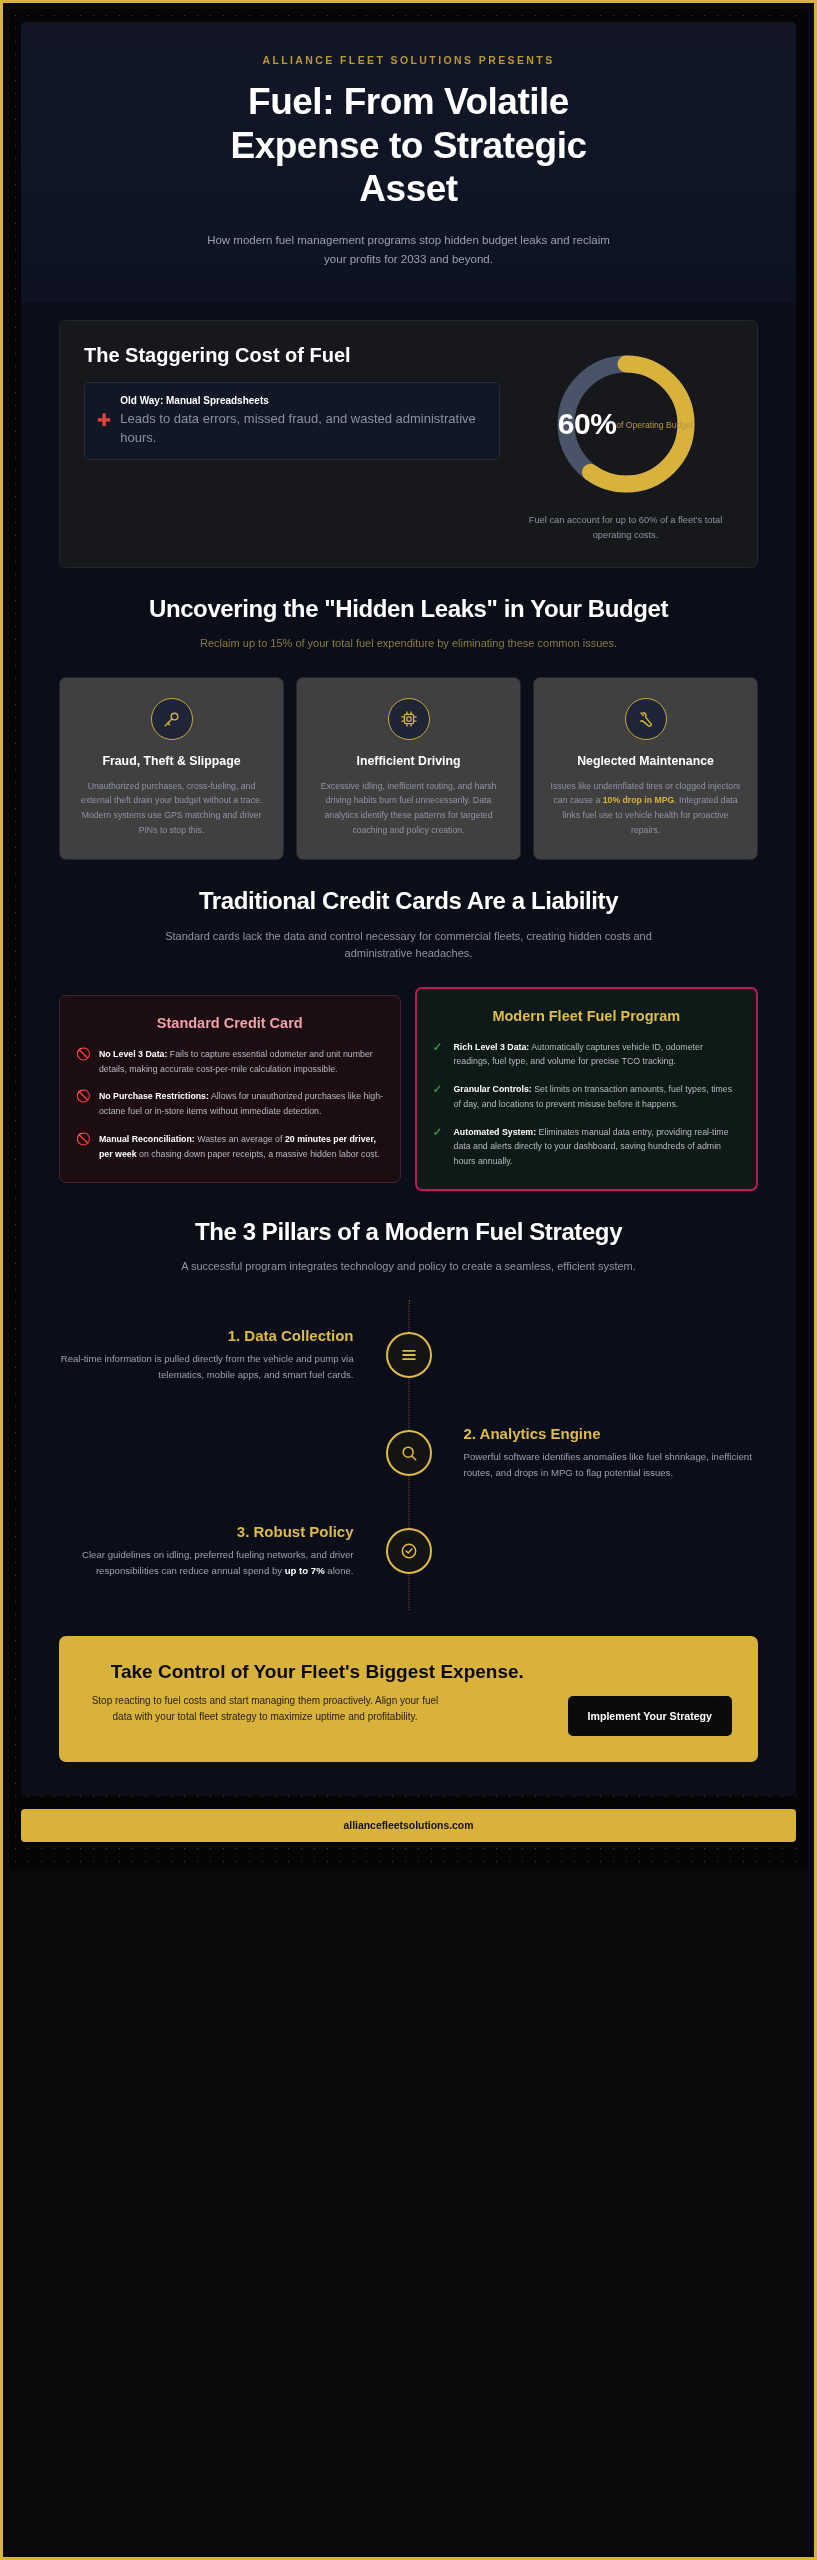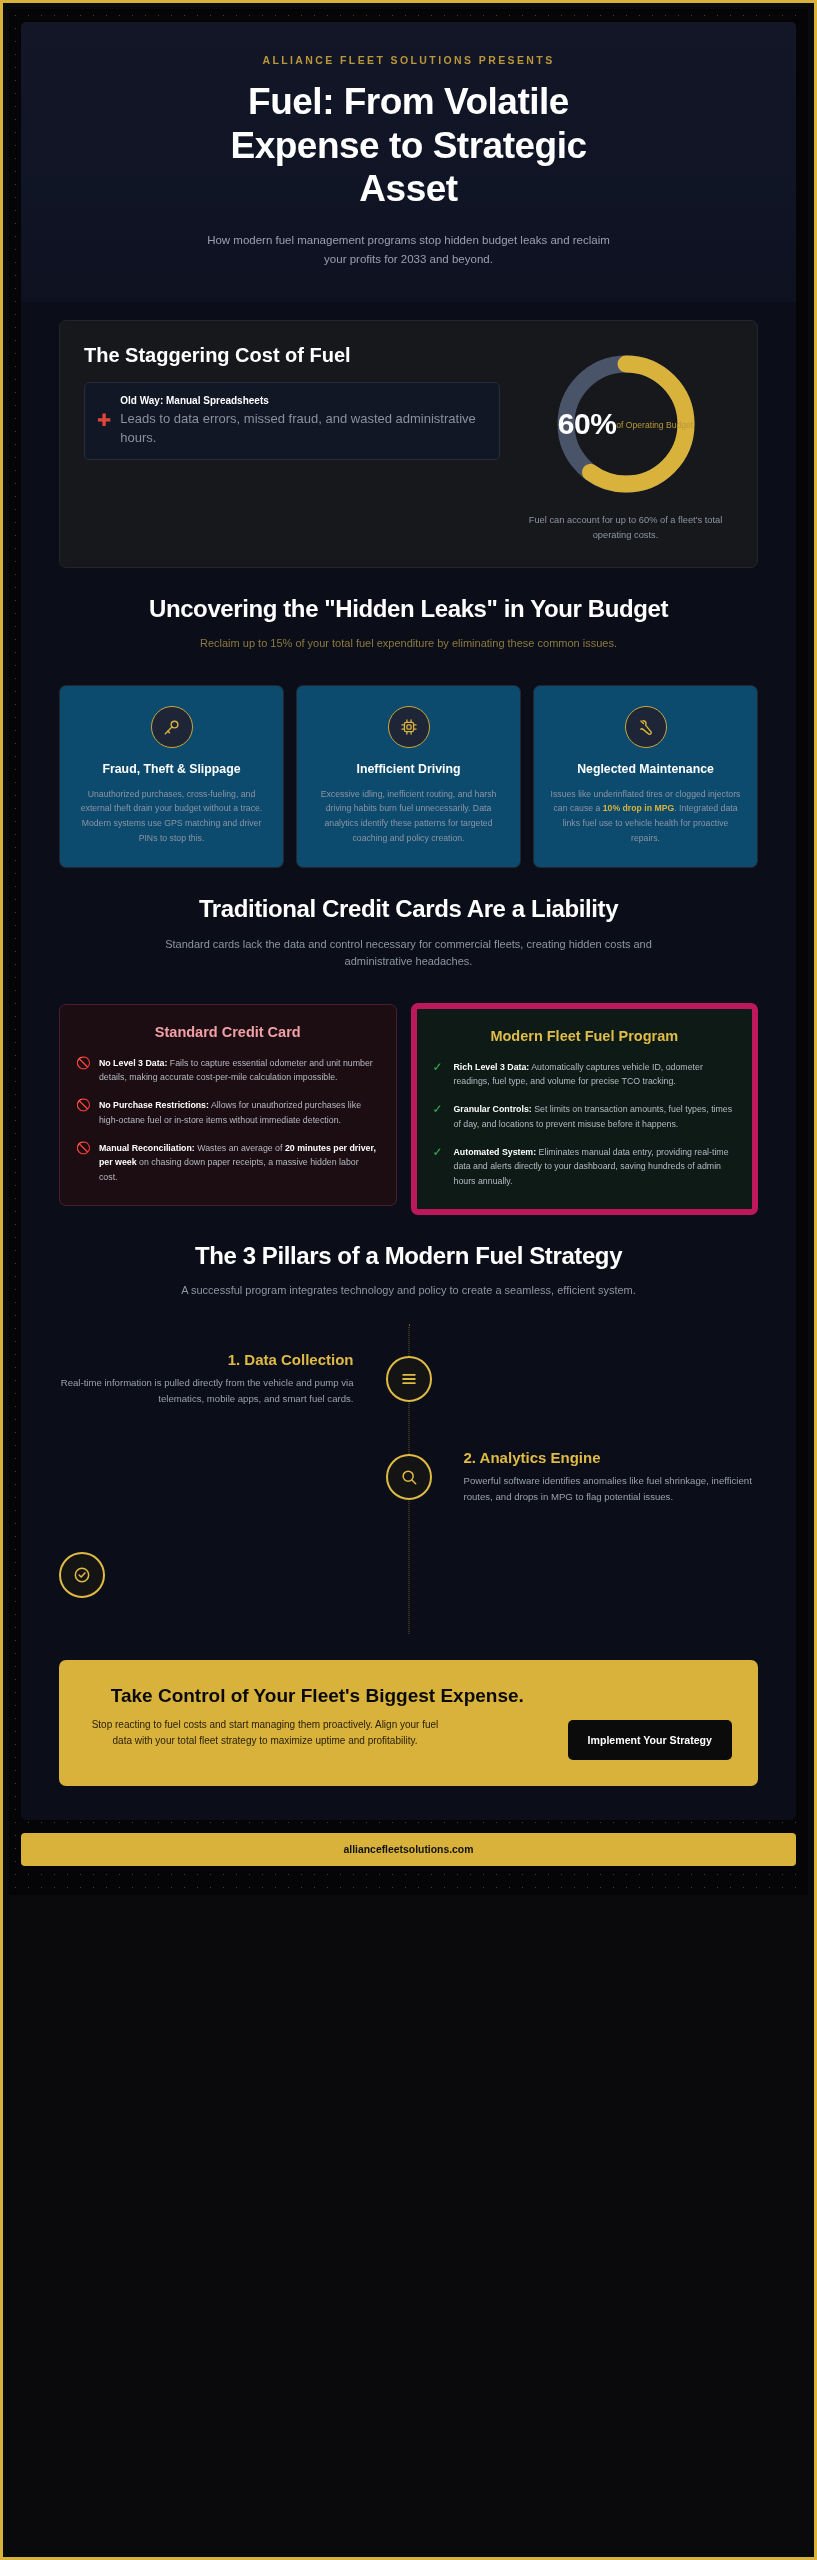--- a/index.html
+++ b/index.html
@@ -79,38 +79,38 @@
     position: absolute; inset: 0; display: flex; flex-direction: row;
     align-items: center; justify-content: center;
   }
   .donut-lbl .big { color: #fff; font-size: 30px; font-weight: 700; letter-spacing: -0.5px; }
   .donut-lbl .small { color: #b9973a; font-size: 8.6px; margin-top: 1px; }
   .cost-right .cap { color: #8e94a3; font-size: 9.3px; line-height: 1.6; margin-top: 14px; padding: 0 6px; }
 
   
   .leak-row { display: flex; gap: 12px; margin: 20px 38px 0; }
   .leak {
-    flex: 1; background: #0c4a6e; border: 1px solid #23262c; border-radius: 7px;
-    padding: 20px 14px 22px; text-align: center; margin-top: 8px;
+    flex: 1; background: #404040; border: 1px solid #23262c; border-radius: 7px;
+    padding: 20px 14px 22px; text-align: center;
   }
   .leak .circle {
     width: 42px; height: 42px; border-radius: 50%; margin: 0 auto 14px;
     border: 1.4px solid #c9a73c; background: #1d2537;
     display: flex; align-items: center; justify-content: center;
   }
   .leak .circle svg { display: block; }
   .leak h3 { color: #fff; font-size: 12.3px; font-weight: 700; line-height: 1.3; }
   .leak p { color: #8e94a3; font-size: 8.7px; line-height: 1.68; margin-top: 9px; }
   .leak p b { color: #d9b23c; }
 
   
   .cmp-row { display: flex; gap: 14px; margin: 20px 38px 0; align-items: center; }
   .cmp { flex: 1; border-radius: 7px; padding: 18px 16px 20px; }
   .cmp.bad { background: #1c0d12; border: 1px solid #4a2030; }
-  .cmp.good { background: #0d1a15; border: 6px solid #be185d; margin-top: 8px; }
+  .cmp.good { background: #0d1a15; border: 2px solid #be185d; }
   .cmp h3 { font-size: 14.5px; font-weight: 700; text-align: center; line-height: 1.3; }
   .cmp.bad h3 { color: #f2a0a8; }
   .cmp.good h3 { color: #e0bd4a; }
   .cmp ul { list-style: none; margin-top: 14px; }
   .cmp li { display: flex; gap: 8px; margin-bottom: 13px; }
   .cmp li:last-child { margin-bottom: 0; }
   .mk { flex: 0 0 13px; font-size: 12px; line-height: 1.3; }
   .mk.no { color: #b4304a; }
   .mk.yes { color: #35b455; }
   .cmp li .txt { color: #b6bac4; font-size: 8.8px; line-height: 1.68; }
@@ -305,20 +305,24 @@
               <path d="M15.5 15.5 20 20"></path>
             </svg>
         </div>
         <div class="pside right">
           <h3>2. Analytics Engine</h3>
           <p>Powerful software identifies anomalies like fuel shrinkage, inefficient routes, and drops in MPG to flag potential issues.</p>
         </div>
       </div>
 
       <div class="prow">
+        <div class="pside left">
+          <h3>3. Robust Policy</h3>
+          <p><span>Clear guidelines on idling, preferred fueling networks, and driver responsibilities can reduce annual spend by </span><b>up to 7%</b><span> alone.</span></p>
+        </div>
         <div class="pnode">
           <svg width="20" height="20" viewBox="0 0 24 24" fill="none" stroke="#dfba45" stroke-width="1.8" stroke-linecap="round" stroke-linejoin="round">
               <circle cx="12" cy="12" r="8"></circle>
               <path d="m8.5 12 2.5 2.5 4.5-5"></path>
             </svg>
         </div>
         <div class="pside right"></div>
       </div>
     </div>
 

